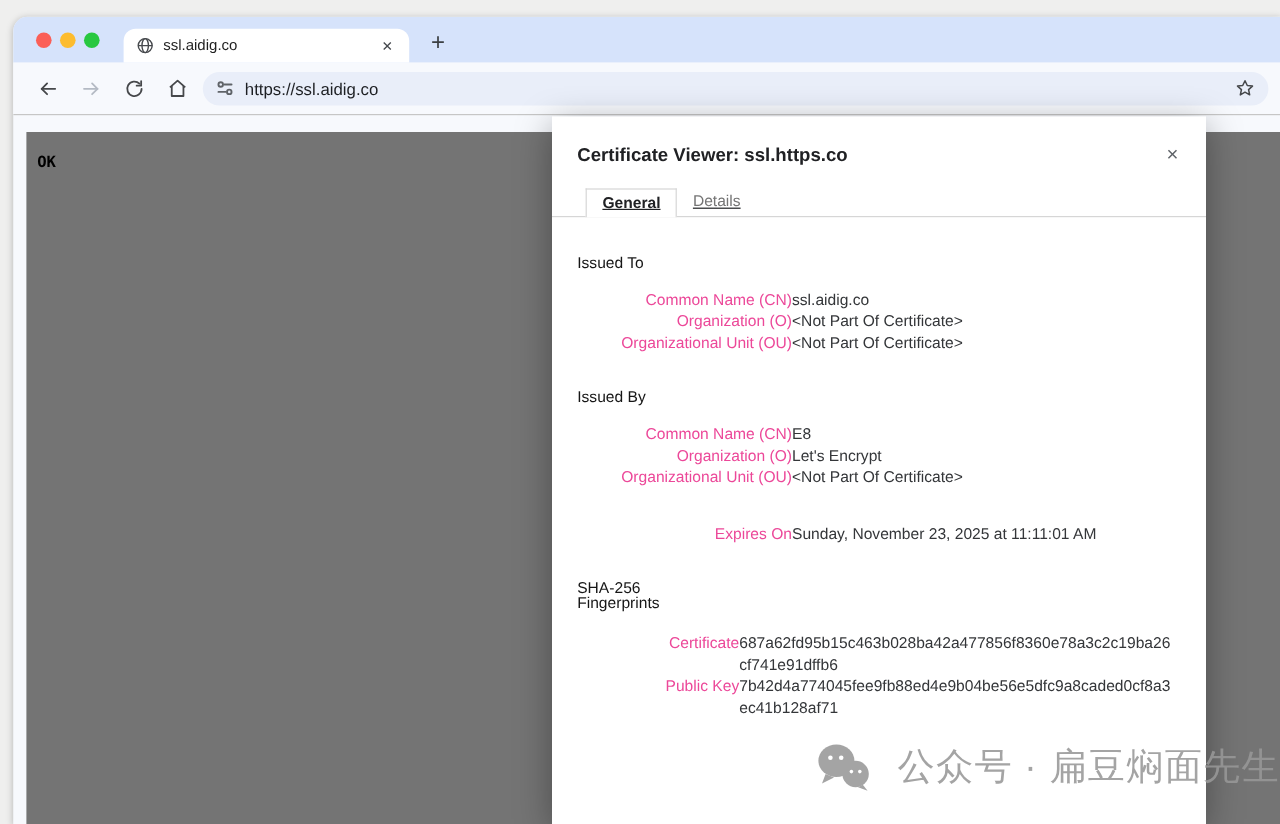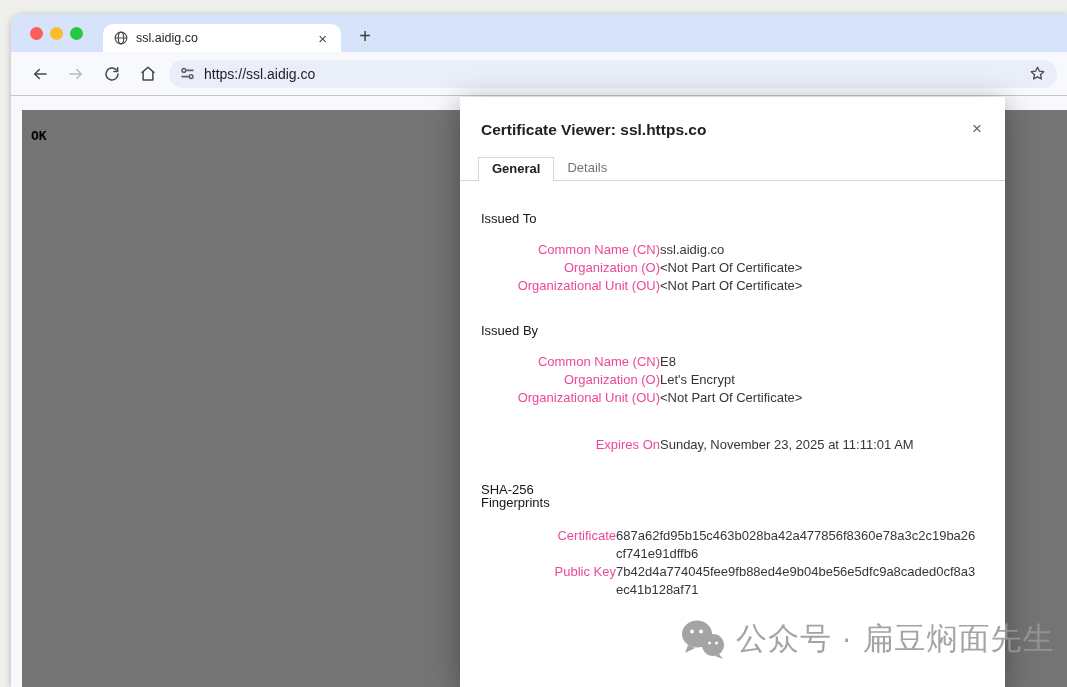--- a/index.html
+++ b/index.html
@@ -61,42 +61,42 @@
     position:absolute; left:460px; top:97px; width:545px; height:590px;
     background:#fff; box-shadow:0 6px 28px rgba(0,0,0,.35);
     color:#202124; overflow:hidden;
   }
   .dialog-header { position:relative; padding:24px 21px 14px; }
   .dialog-title { font-size:15.5px; font-weight:bold; color:#202124; }
   .dialog-close {
     position:absolute; right:19px; top:21px; font-size:17px; color:#5f6368;
     line-height:1; padding:2px 4px; cursor:default;
   }
-  .tabbar { display:flex; padding-left:18px; border-bottom:1px solid #d6d6d6; margin-top:4px; }
+  .tabbar { display:flex; padding-left:28px; border-bottom:1px solid #d6d6d6; margin-top:4px;text-decoration:underline; }
   .dtab { font-size:13px; line-height:22px; height:23px; padding:0 13px; color:#757575; }
   .dtab.active {
     background:#fff; border:1px solid #d6d6d6; border-bottom:none;
     margin-bottom:-1px; height:24px; color:#202124; font-weight:bold;
   }
 
   .dialog-body { padding:31px 21px 0; }
   .section { margin-bottom:29px; }
   .section h3 { margin:0 0 15px; font-size:13px; font-weight:normal; color:#161616; line-height:14px; }
   .section.fp h3 { width:95px; line-height:13px; margin-bottom:18px; }
   .row { display:grid; grid-template-columns:160px 1fr; padding-left:19px;
          font-size:13px; line-height:18px; }
   .row .lbl { color:#ec4899;text-align:right; }
   .row .val { color:#343639; }
   .section.fp .row { grid-template-columns:116px 1fr; }
   .val-lines div { line-height:18px; color:#343639; }
 
   
   .watermark {
     position:absolute; left:680px; top:614px; height:50px;
-    display:flex; align-items:center; gap:10px;
+    display:flex; align-items:center; gap:22px;
     color:rgba(151,151,151,.88); font-size:31px; letter-spacing:1px;
     white-space:nowrap; pointer-events:none; z-index:5;
   }
 
   svg { display:block; }
 </style>
 </head>
 <body>
 
 <div class="window">

